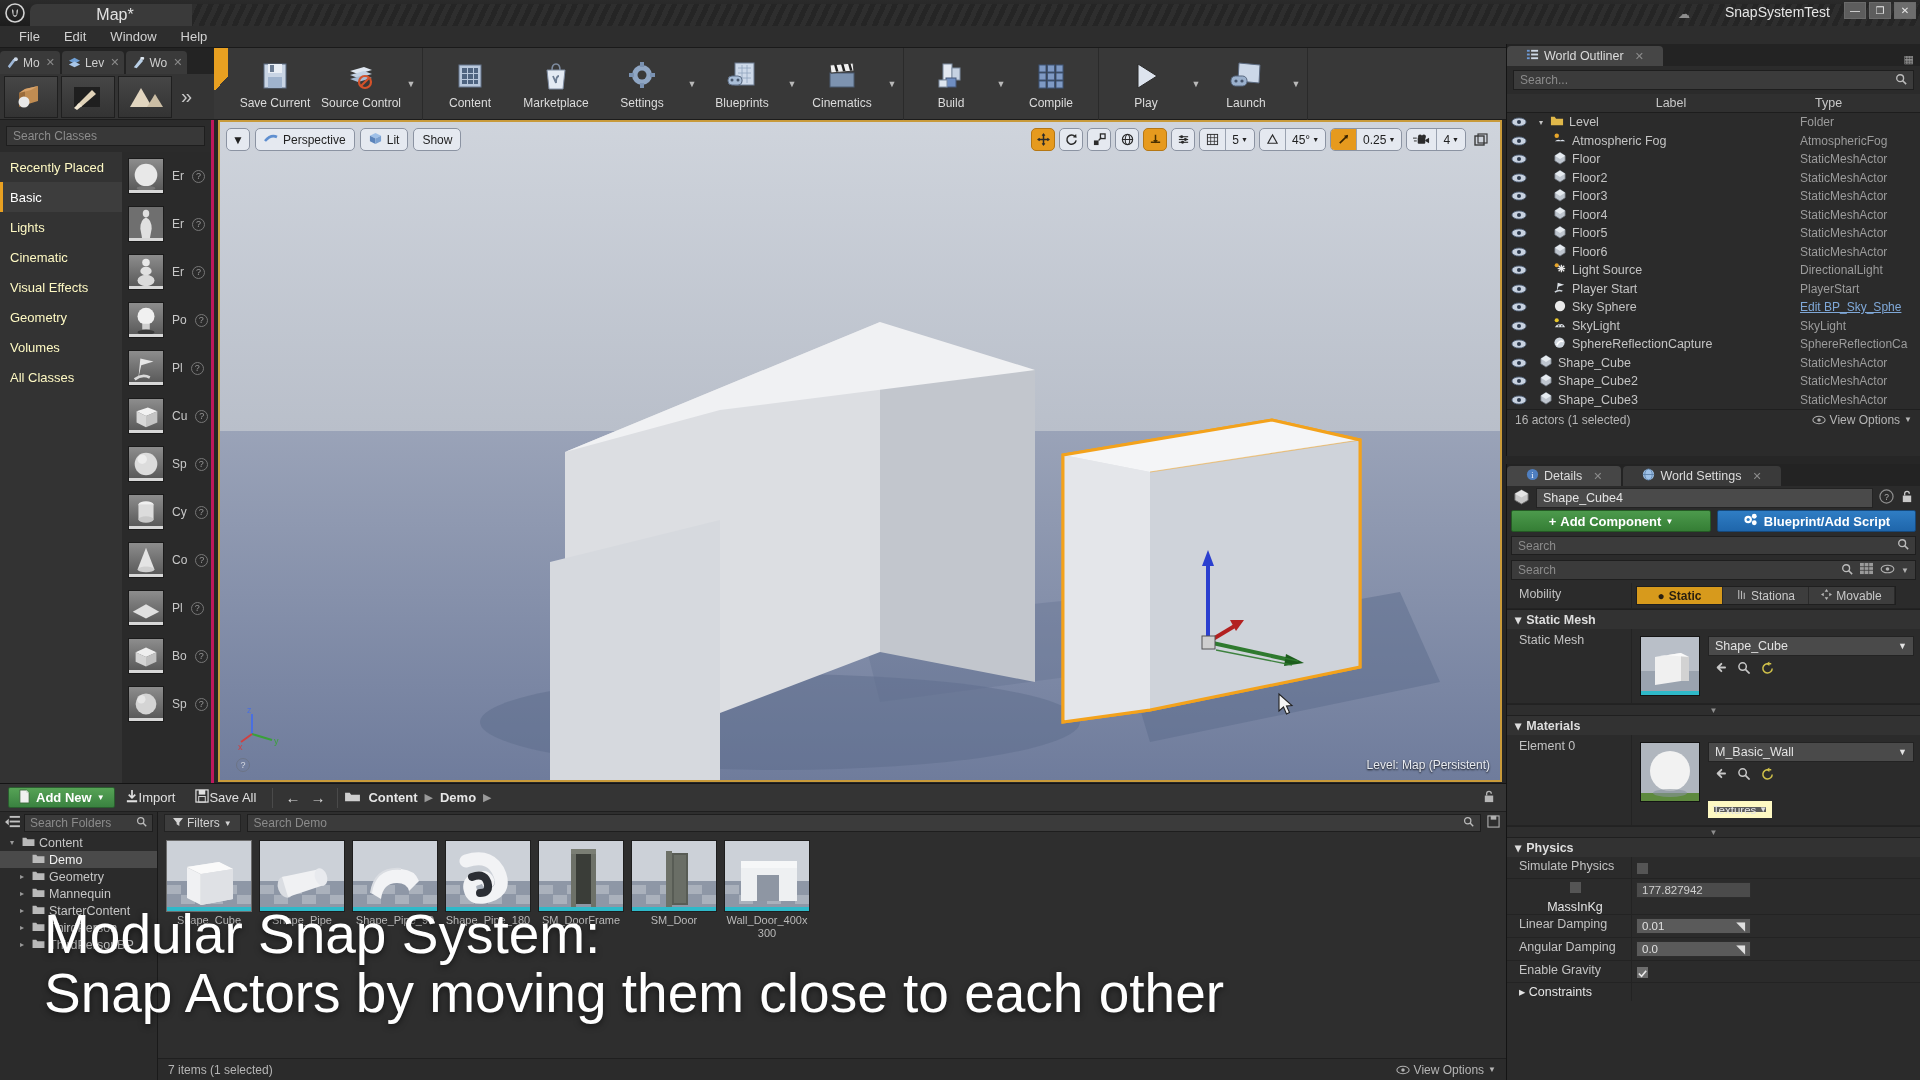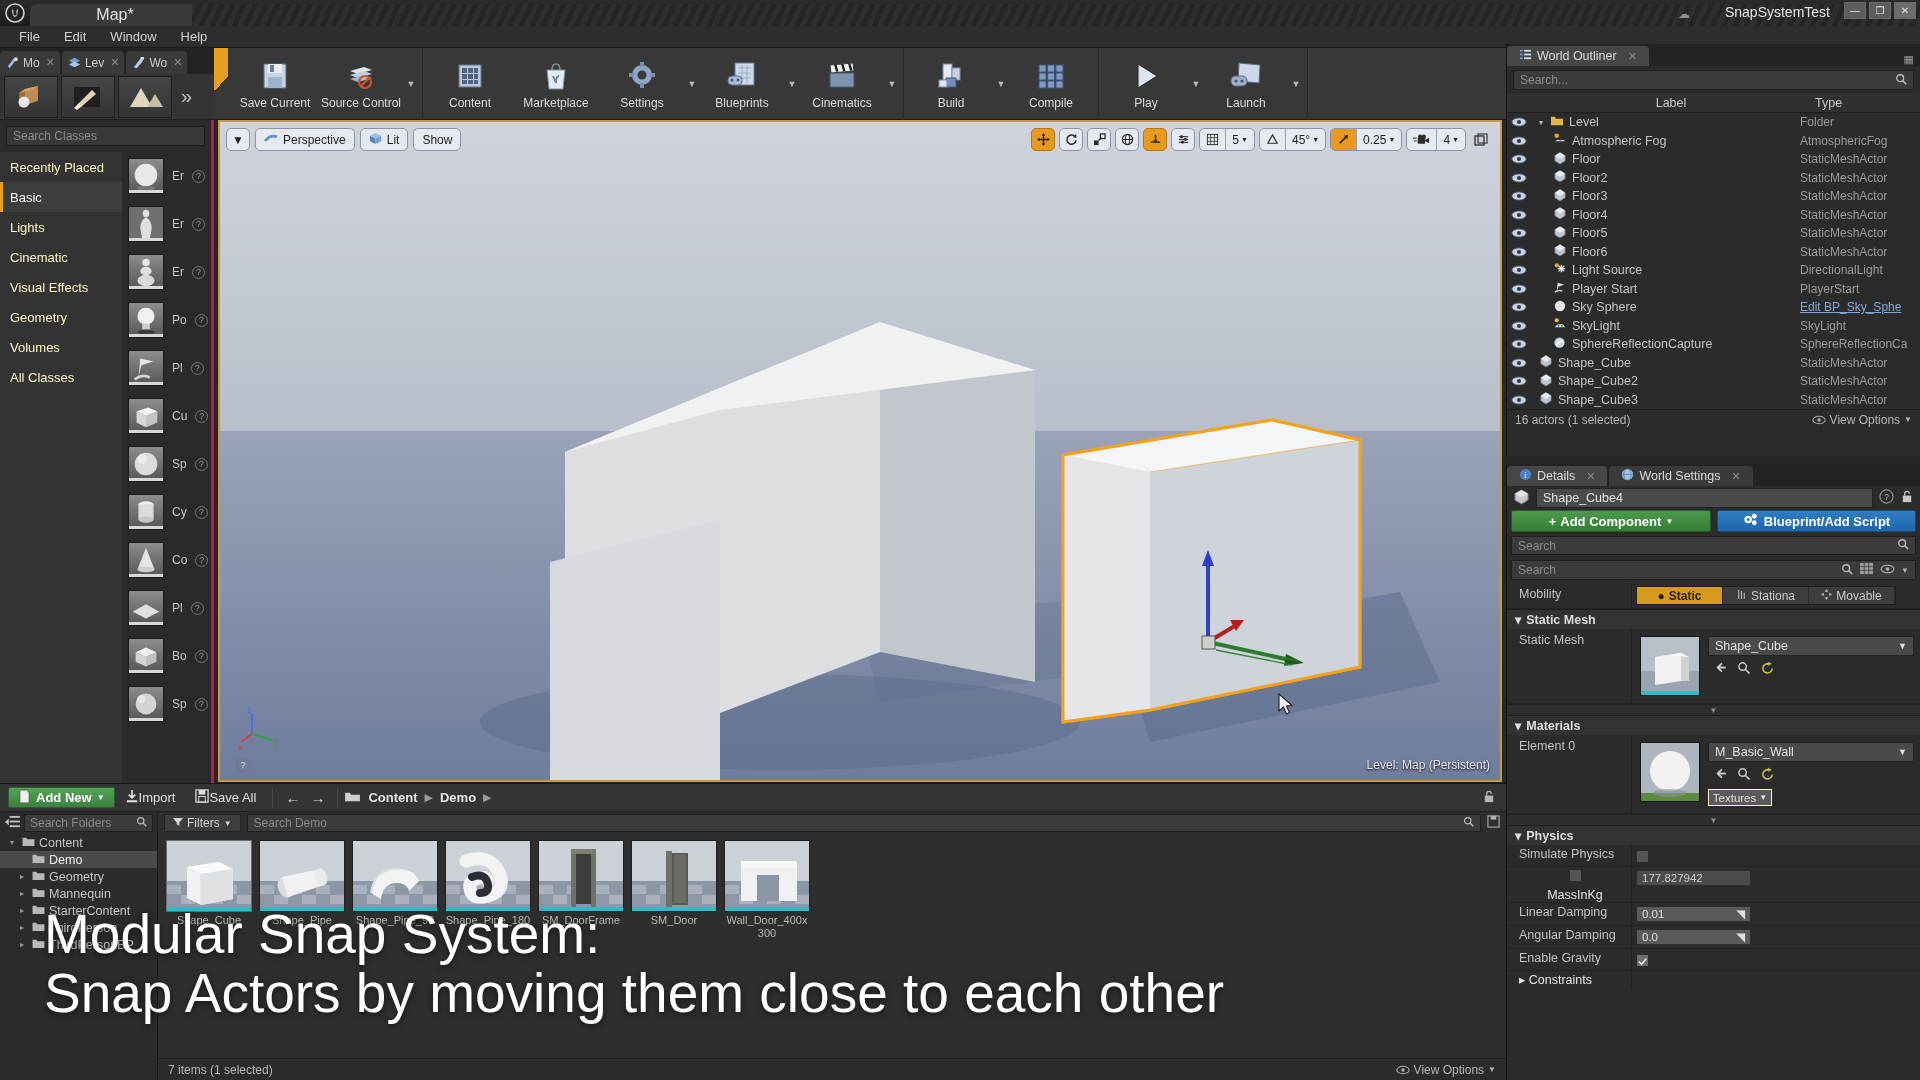--- a/index.html
+++ b/index.html
@@ -108,21 +108,21 @@
      text-shadow:0 1px 2px #000;}
   .vp-axis { position:absolute; left:18px; bottom:28px; }
   .vp-help { position:absolute; left:16px; bottom:8px; width:14px;height:14px;border:1px solid #6c7486;
      border-radius:50%; color:#d6dae2; font-size:9px; display:flex;align-items:center;justify-content:center;}
 
   
   .outliner { position:absolute; left:1506px; top:44px; width:414px; height:412px;
      background:#2b2b2b; border-left:1px solid #141414;}
   .panel-tabbar { height:22px; background:#232323; display:flex; align-items:flex-end;}
   .ptab { height:20px; background:#3a3a3a; border-radius:4px 4px 0 0; display:flex; align-items:center;
-     padding:0 12px; gap:5px; font-size:12.5px; color:#dcdcdc; margin-right:2px;}
+     padding:0 19px; gap:5px; font-size:12.5px; color:#dcdcdc; margin-right:2px;}
   .ptab.act { background:#464646; }
   .ptab .x { color:#8c8c8c; font-size:11px; margin-left:6px;}
   .o-search { margin:4px 6px; height:20px; background:#3b3b3b; border:1px solid #1e1e1e;
      display:flex; align-items:center; padding:0 6px; color:#8b8b8b; font-size:12px;
      justify-content:space-between;}
   .o-head { height:19px; background:#303030; display:flex; align-items:center;
      border-bottom:1px solid #1d1d1d; color:#c8c8c8; font-size:12.5px; position:relative;}
   .o-head .lbl { width:280px; text-align:center; }
   .o-head .typ { flex:1; text-align:left; padding-left:4px;}
   .o-rows { height:296px; overflow:hidden; }
@@ -166,21 +166,21 @@
   .mob div.on { background:#d79a1c; color:#2a2010; font-weight:bold;}
   .sect { height:20px; background:#323232; display:flex; align-items:center; gap:5px;
      padding-left:8px; font-size:12.5px; font-weight:bold; color:#dedede; border-top:1px solid #1f1f1f;}
   .assetrow { display:flex; padding:4px 0;}
   .asset-thumb { width:60px; height:60px; margin-left:4px; border:1px solid #141414;
      background:linear-gradient(#cfd3d9 60%, #98a0ad); position:relative; overflow:hidden;}
   .asset-right { flex:1; padding-left:8px; }
   .combo { height:20px; background:#4a4a4a; border:1px solid #232323; display:flex; align-items:center;
      padding:0 6px; color:#e2e2e2; font-size:12.5px; justify-content:space-between;}
   .minirow { display:flex; gap:10px; padding:5px 0 0 4px; color:#bdbdbd; font-size:12px;}
-  .texbtn { margin-top:6px; width:64px; height:17px; background:#5a5a5a; border:1px solid #fef9c3;
+  .texbtn { margin-top:18px; width:64px; height:17px; background:#5a5a5a; border:6px solid #fef9c3;
      font-size:11.5px; color:#e2e2e2; display:flex; align-items:center; justify-content:center; gap:3px;}
   .collapser { height:11px; background:#2e2e2e; display:flex; align-items:center; justify-content:center;
      color:#8e8e8e; font-size:8px; border-top:1px solid #222;}
   .chk { width:13px; height:13px; background:#555; border:1px solid #2b2b2b; display:inline-block;
      vertical-align:middle;}
   .chk.on { background:#6d6d6d; }
   .numfield { width:115px; height:16px; background:#5a5a5a; border:1px solid #2d2d2d; color:#e0e0e0;
      font-size:11.5px; display:flex; align-items:center; padding:0 5px; justify-content:space-between;}
   .numfield.ro { background:#4b4b4b; color:#d0d0d0;}
   .dimtext { color:#e5e5e5;flex-direction:column; }

